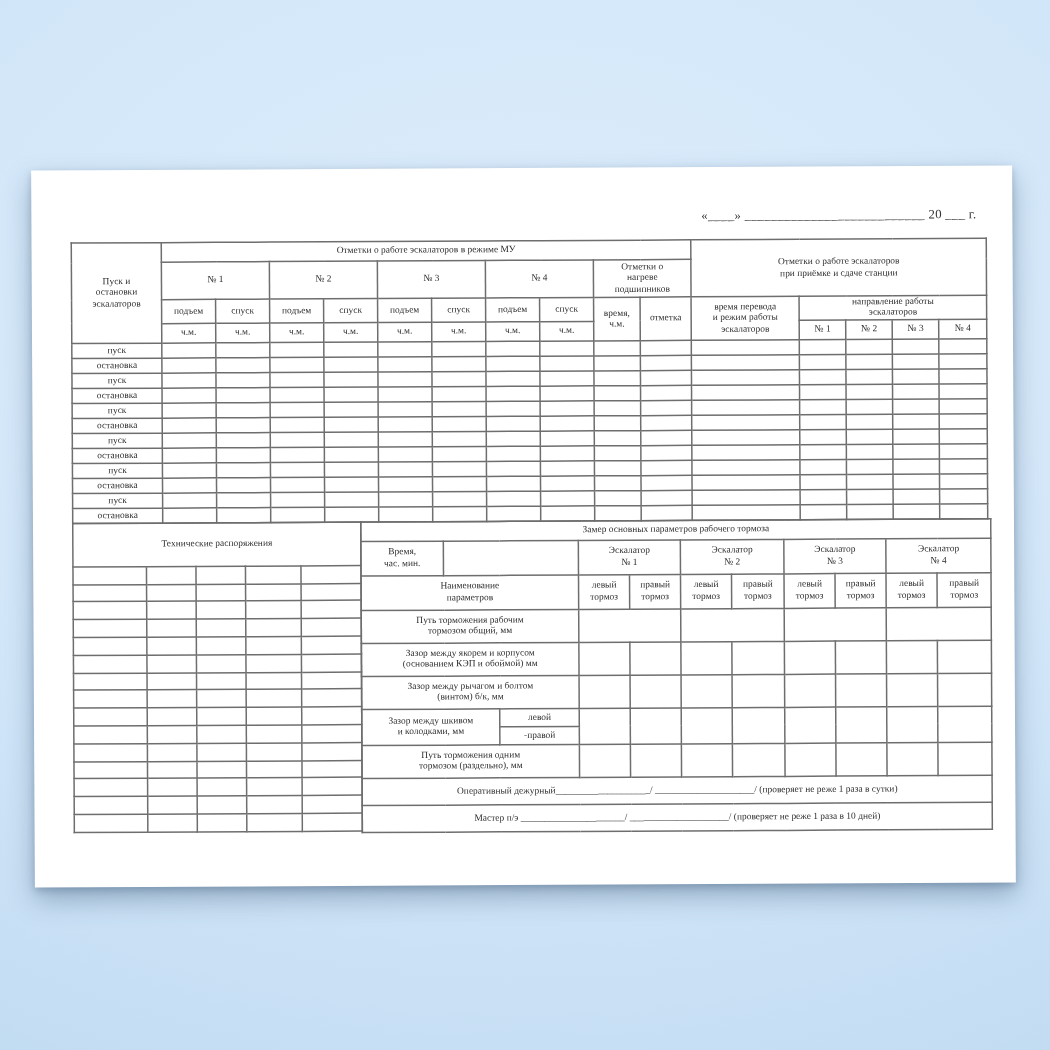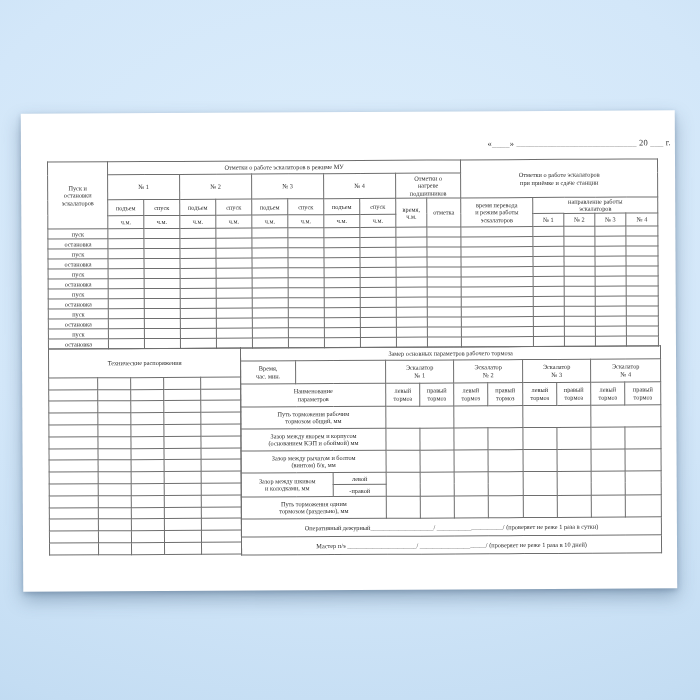--- a/index.html
+++ b/index.html
@@ -9,21 +9,21 @@
     font-family:"Liberation Serif","DejaVu Serif",serif;
     color:#2e2e2e;
   }
   .sheet{
     position:absolute;left:22px;top:112px;width:654px;height:478px;
     background:#ffffff;
     transform:rotate(-0.3deg);
     box-shadow:0 8px 18px rgba(50,80,110,0.38), 0 2px 5px rgba(50,80,110,0.28);
   }
   .date-line{
-    position:absolute;top:27px;right:4px;
+    position:absolute;top:27px;right:24px;
     font-size:8.5px;letter-spacing:0.2px;color:#333;
     white-space:nowrap;
   }
   .form{position:absolute;left:26px;top:48px;width:610px;}
   table.t{border-collapse:collapse;table-layout:fixed;}
   table.t td, table.t th{
     border:1px solid #6e6e6e;
     font-weight:normal;
     font-size:6.3px;line-height:1.18;
     text-align:center;vertical-align:middle;

